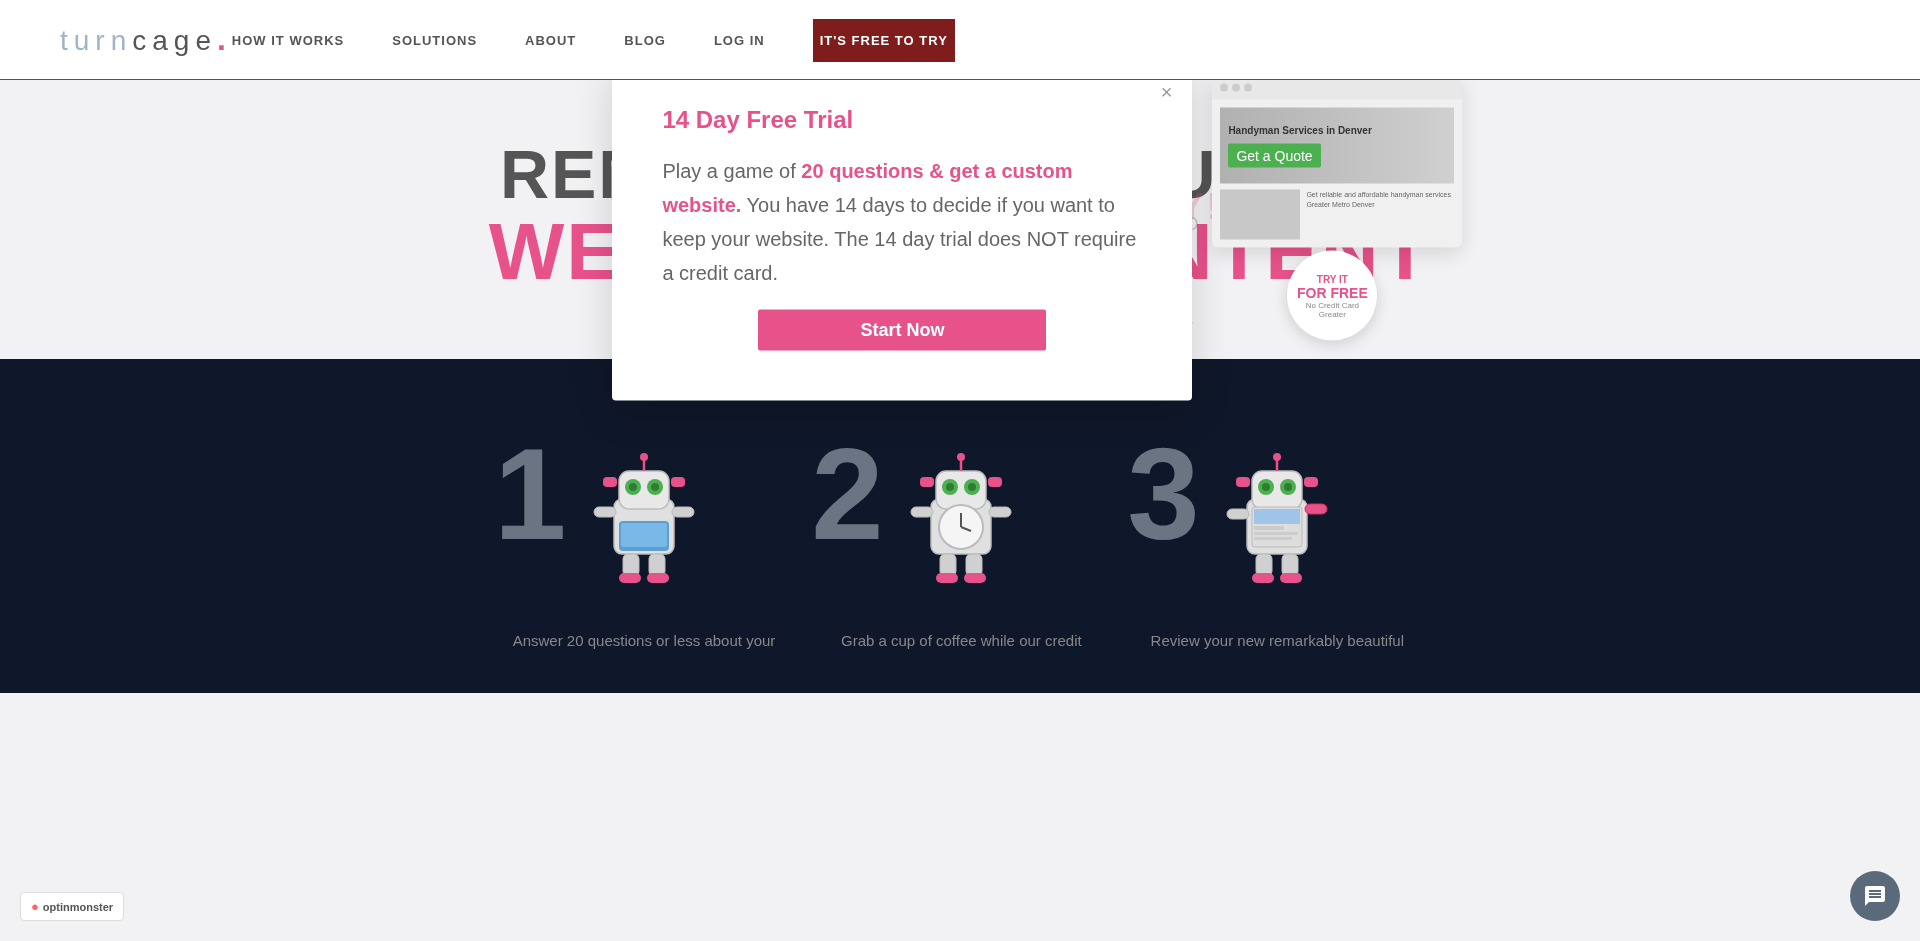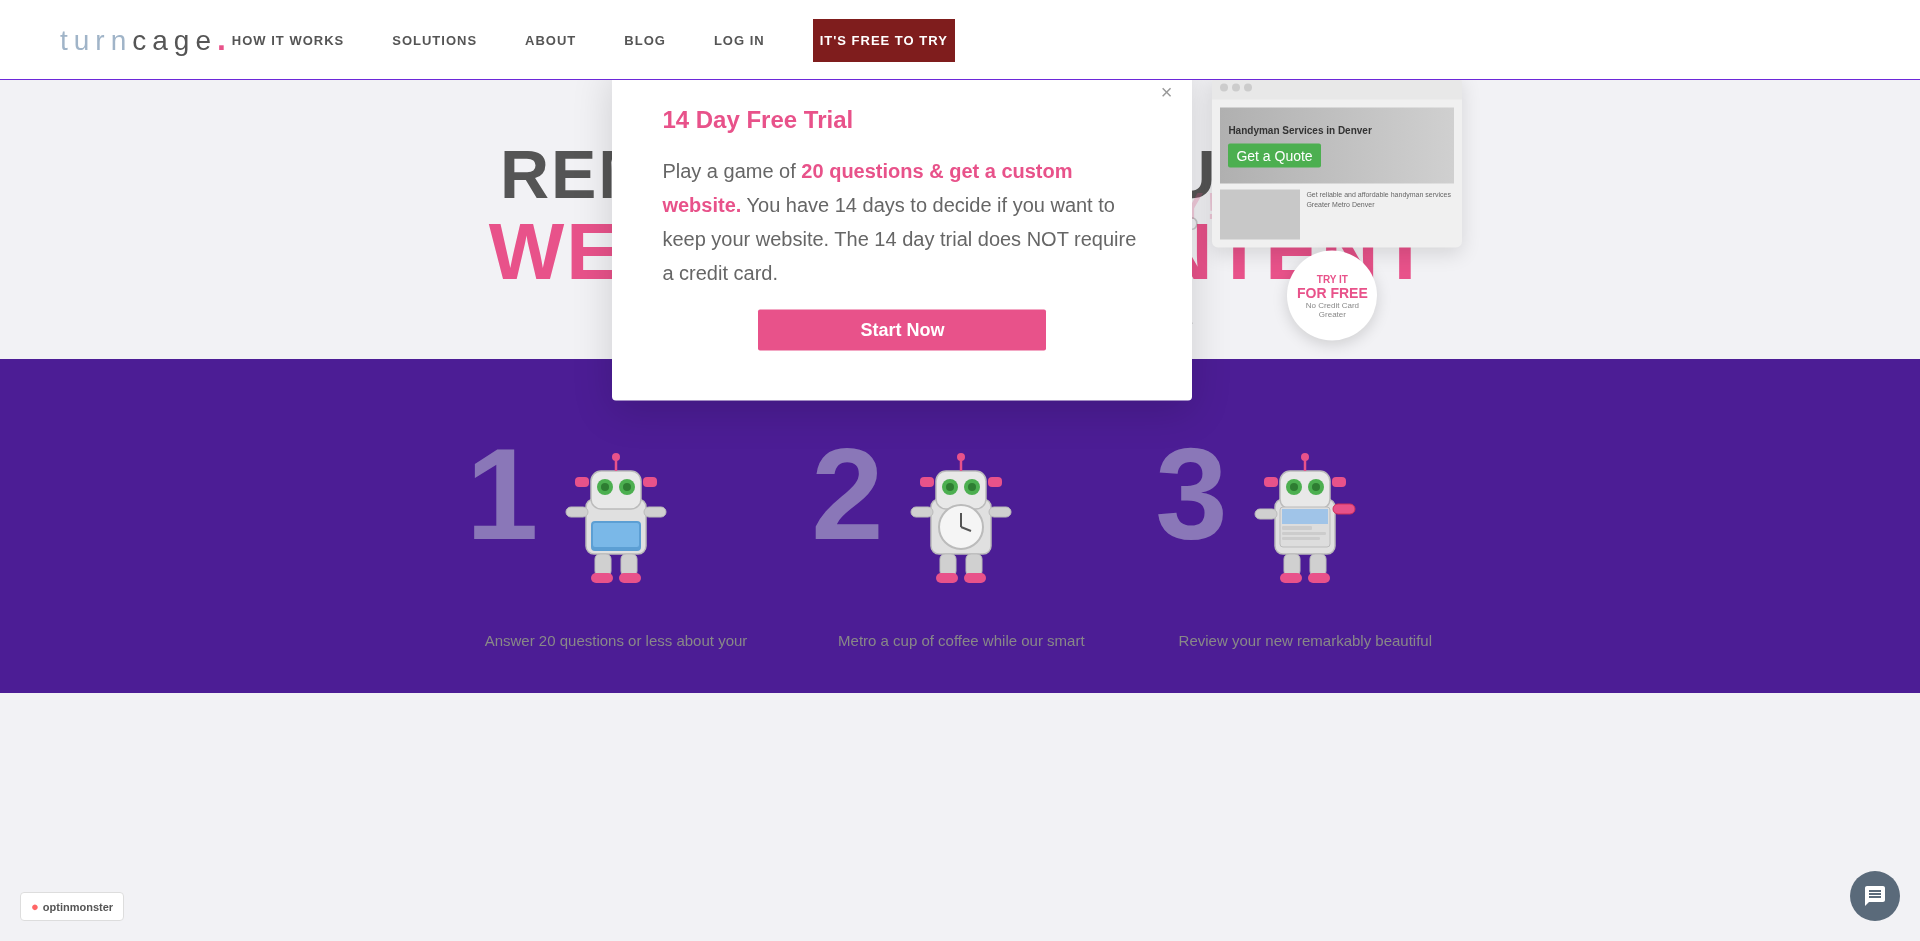--- a/index.html
+++ b/index.html
@@ -168,25 +168,25 @@
       font-size: 18px;
       color: rgba(100,100,100,0.3);
       letter-spacing: 2px;
       text-transform: uppercase;
       white-space: nowrap;
       pointer-events: none;
     }
 
     
     .how-it-works {
-      background: #4c1d95;
+      background: #0f172a;
       padding: 60px 40px 40px;
       display: flex;
       justify-content: center;
-      gap: 64px;
+      gap: 36px;
     }
     .step-card {
       display: flex;
       flex-direction: column;
       align-items: center;
       max-width: 360px;
       text-align: center;
       position: relative;
     }
     .step-illustration {
@@ -471,21 +471,21 @@
 
         <rect x="5" y="58" width="22" height="10" rx="5" fill="#d0d0d0" stroke="#bbb" stroke-width="1"></rect>
         <rect x="83" y="58" width="22" height="10" rx="5" fill="#d0d0d0" stroke="#bbb" stroke-width="1"></rect>
 
         <rect x="34" y="105" width="16" height="22" rx="5" fill="#d0d0d0" stroke="#bbb" stroke-width="1"></rect>
         <rect x="60" y="105" width="16" height="22" rx="5" fill="#d0d0d0" stroke="#bbb" stroke-width="1"></rect>
         <rect x="30" y="124" width="22" height="10" rx="5" fill="#e8528a"></rect>
         <rect x="58" y="124" width="22" height="10" rx="5" fill="#e8528a"></rect>
       </svg>
     </div>
-    <p class="step-text">Metro a cup of coffee while our smart</p>
+    <p class="step-text">Grab a cup of coffee while our credit</p>
   </div>
 
   <div class="step-card">
     <div class="step-illustration">
       <span class="step-number">3</span>
       <svg class="robot-svg" viewBox="0 0 110 140">
         <rect x="25" y="50" width="60" height="55" rx="8" fill="#e0e0e0" stroke="#bbb" stroke-width="1.5"></rect>
         <rect x="30" y="22" width="50" height="38" rx="10" fill="#e8e8e8" stroke="#bbb" stroke-width="1.5"></rect>
         <circle cx="44" cy="38" r="8" fill="#4caf50"></circle>
         <circle cx="44" cy="38" r="4" fill="#2e7d32"></circle>

